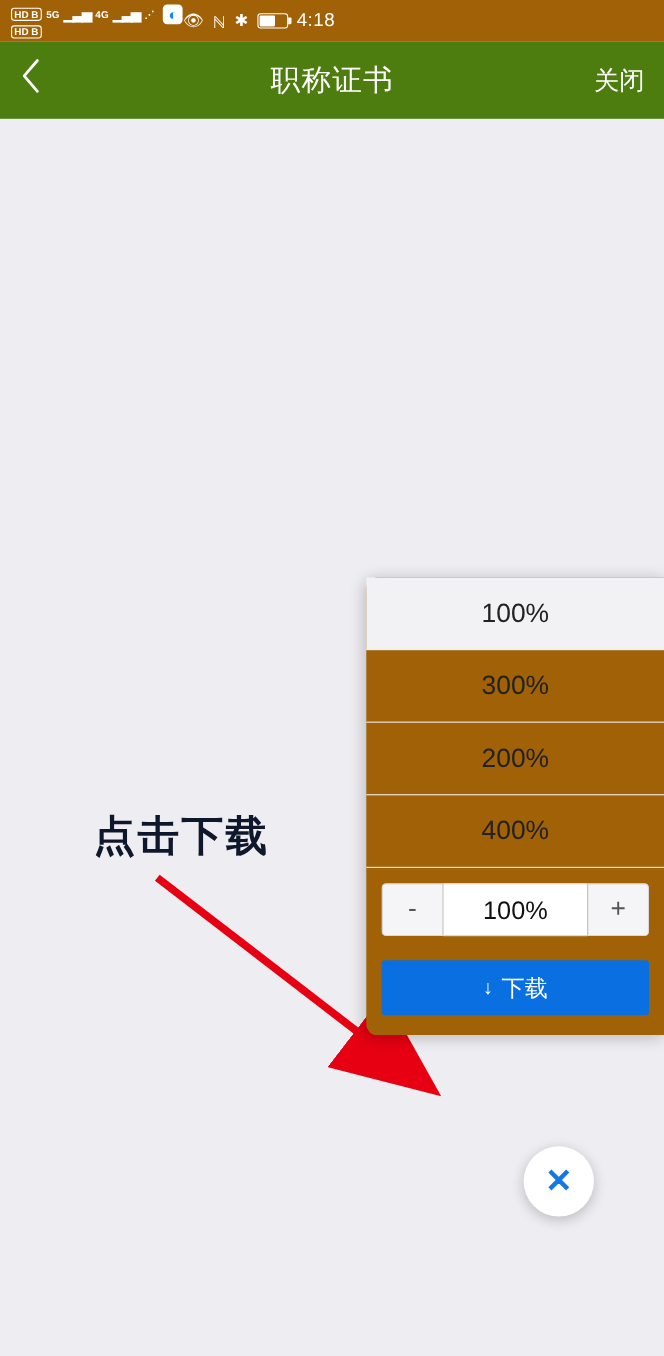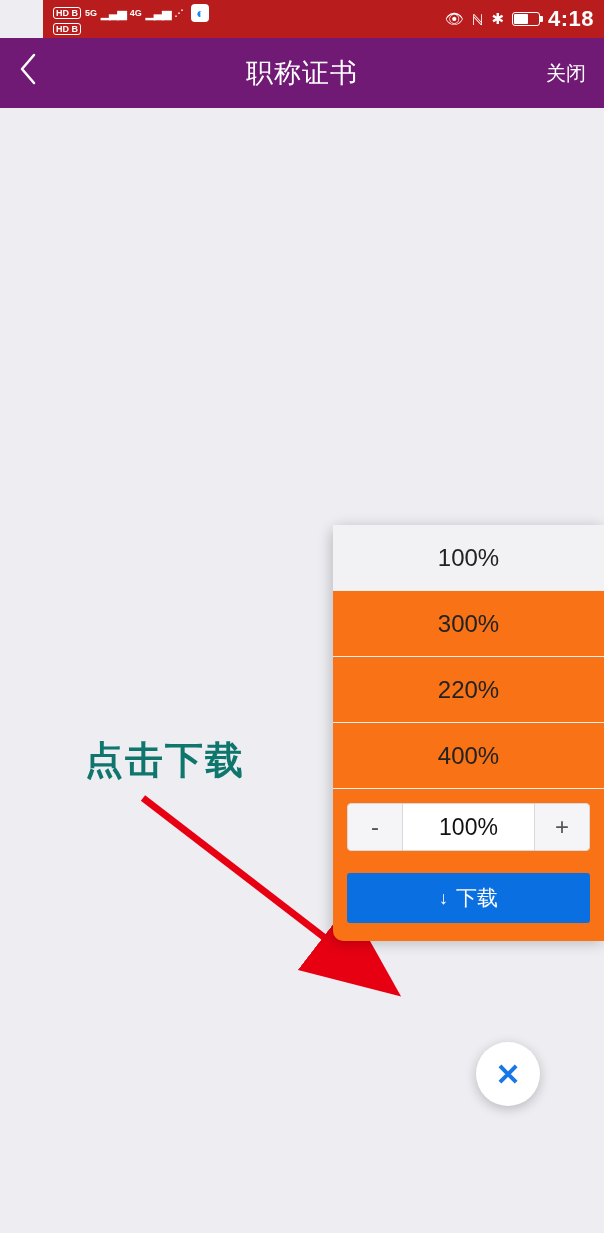--- a/index.html
+++ b/index.html
@@ -2,28 +2,27 @@
 <html><head>
 <meta charset="utf-8">
 <style>
   * { box-sizing: border-box; margin: 0; padding: 0; }
   html, body { width: 604px; height: 1233px; font-family: -apple-system, "Helvetica Neue", Arial, sans-serif; }
   body { background: #eeedf2; position: relative; overflow: hidden; }
 
   
   .status-bar {
     height: 38px;
-    background: #b91c1c;
+    background: #a16207;
     color: #fff;
     display: flex;
     align-items: center;
     padding: 0 10px;
     font-size: 15px;
-    justify-content: space-between;
-    margin-left: 43px;
+    justify-content: flex-start;
   }
   .status-left { display: flex; flex-direction: column; gap: 1px; font-size: 9px; font-weight: bold; }
   .hd-badge { border: 1px solid #fff; border-radius: 3px; padding: 0 2px; line-height: 10px; display: inline-block; }
   .status-left-row { display: flex; align-items: center; gap: 4px; }
   .sig { letter-spacing: -1px; font-size: 12px; }
   .status-left-icon {
     width: 18px; height: 18px; background: #fff; border-radius: 4px;
     display: inline-flex; align-items: center; justify-content: center;
     color: #1789ee; font-weight: bold; font-size: 14px; margin-left: 4px;
   }
@@ -31,62 +30,62 @@
   .eye-icon, .nfc-icon, .bt-icon { font-size: 15px; }
   .battery {
     width: 28px; height: 14px; border: 1.5px solid #fff; border-radius: 3px;
     position: relative; display: inline-block;
   }
   .battery::after {
     content: ""; position: absolute; right: -4px; top: 3px; width: 2.5px; height: 6px;
     background: #fff; border-radius: 0 1px 1px 0;
   }
   .battery-fill { position: absolute; left: 1px; top: 1px; bottom: 1px; width: 55%; background: #fff; border-radius: 1px; }
-  .clock { font-size: 22px; font-weight: 700; letter-spacing: 0.5px; }
+  .clock { font-size: 17px; font-weight: 400; letter-spacing: 0.5px; }
 
   
   .nav-bar {
     height: 70px;
-    background: #701a75;
+    background: #4d7c0f;
     color: #fff;
     display: flex;
     align-items: center;
     justify-content: space-between;
     padding: 0 18px;
   }
   .nav-back { font-size: 34px; font-weight: 200; width: 60px; cursor: pointer; }
   .nav-title { font-size: 27px; font-weight: 400; letter-spacing: 1px; }
-  .nav-close { font-size: 20px; width: 60px; text-align: right; cursor: pointer; }
+  .nav-close { font-size: 23px; width: 60px; text-align: right; cursor: pointer; }
 
   
   .annotation-label {
     position: absolute;
     left: 85px;
     top: 735px;
-    color: #0f766e;
+    color: #0f172a;
     font-size: 38px;
     font-weight: 600;
     letter-spacing: 2px;
   }
   .annotation-arrow {
     position: absolute;
     left: 135px;
     top: 790px;
     width: 280px;
     height: 220px;
     pointer-events: none;
   }
 
   
   .zoom-panel {
     position: absolute;
     right: 0;
     top: 525px;
     width: 271px;
-    background: #f97316;
+    background: #a16207;
     border-radius: 10px 0 0 10px;
     box-shadow: -2px 2px 14px rgba(0,0,0,0.22);
     padding-bottom: 18px;
   }
   .zoom-option {
     height: 66px;
     display: flex;
     align-items: center;
     justify-content: center;
     font-size: 24px;
@@ -193,21 +192,21 @@
     <marker id="ah" markerWidth="14" markerHeight="12" refX="12" refY="6" orient="auto">
       <polygon points="0,0 14,6 0,12" fill="#e60012"></polygon>
     </marker>
   </defs>
   <line x1="8" y1="8" x2="255" y2="198" stroke="#e60012" stroke-width="7" marker-end="url(#ah)"></line>
 </svg>
 
 <div class="zoom-panel">
   <div class="zoom-option selected">100%</div>
   <div class="zoom-option">300%</div>
-  <div class="zoom-option">220%</div>
+  <div class="zoom-option">200%</div>
   <div class="zoom-option">400%</div>
 
   <div class="zoom-stepper">
     <div class="stepper-btn minus">-</div>
     <div class="stepper-value">100%</div>
     <div class="stepper-btn plus">+</div>
   </div>
 
   <div class="download-btn">
     <span class="dl-arrow">↓</span>

